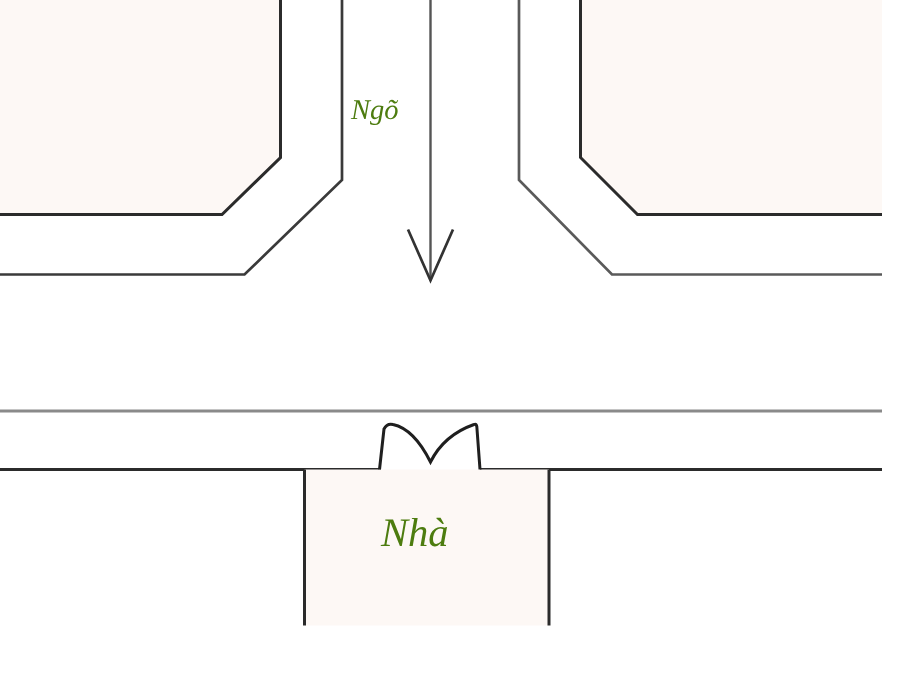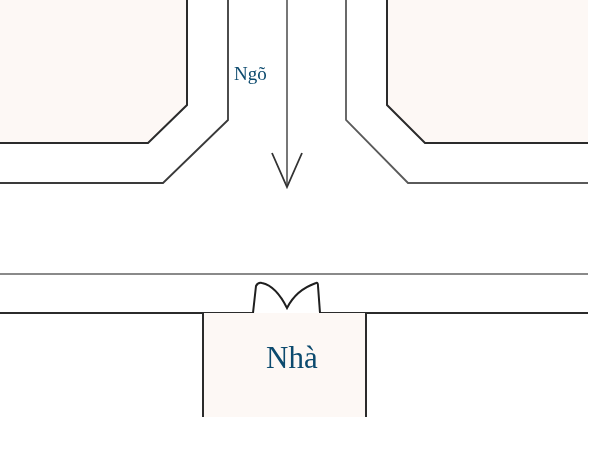--- a/index.html
+++ b/index.html
@@ -1,25 +1,26 @@
 <!DOCTYPE html>
 <html><head>
   <meta charset="utf-8">
   <style>
     html, body { margin: 0; padding: 0; background: #ffffff; }
     body { width: 600px; height: 450px; position: relative; overflow: hidden; }
     #diagram { position: absolute; left: 0; top: 0; width: 600px; height: 450px; }
     .label {
       position: absolute;
       font-family: "Liberation Serif", "DejaVu Serif", serif;
-      color: #0c4a6e;
+      color: #4d7c0f;
       white-space: nowrap;
+      font-style: italic;
     }
     #lane-label { left: 234px; top: 63px; font-size: 19px; }
-    #house-label { left: 266px; top: 340px; font-size: 31px; }
+    #house-label { left: 254px; top: 340px; font-size: 27px; }
   </style>
 </head>
 <body>
 
 <svg id="diagram" width="600" height="450" viewBox="0 0 600 450" xmlns="http://www.w3.org/2000/svg">
 
   <g>
     <path d="M0,0 L187,0 L187,105 L148,143 L0,143 Z" fill="#fdf8f5" stroke="none"></path>
     <path d="M187,0 L187,105 L148,143 L0,143" fill="none" stroke="#2b2b2b" stroke-width="2"></path>
     <path d="M228,0 L228,120 L163,183 L0,183" fill="none" stroke="#3a3a3a" stroke-width="1.8"></path>

